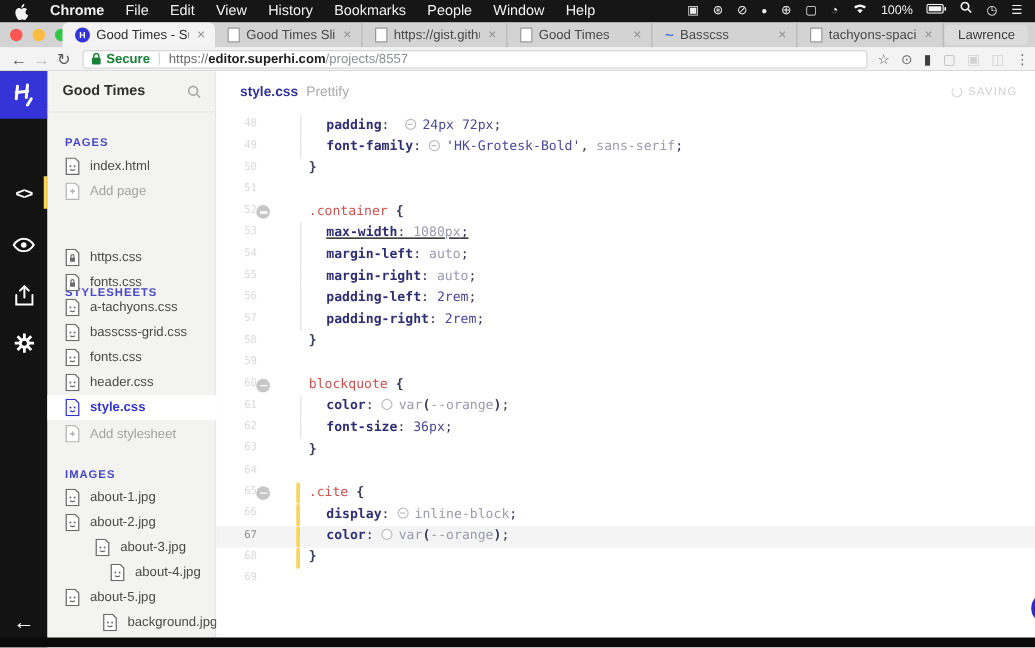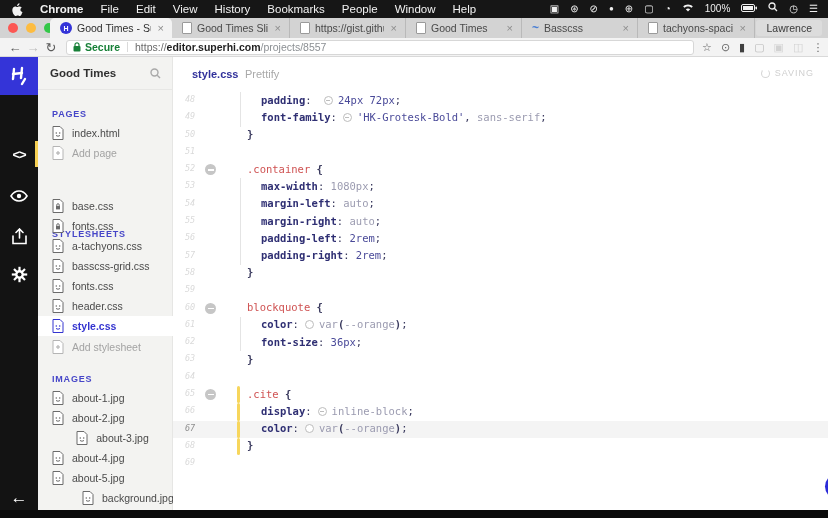--- a/index.html
+++ b/index.html
@@ -81,21 +81,21 @@
   .ed-file { position:absolute; left:19px; top:11px; font-size:11px; font-weight:bold; color:#31319b; }
   .ed-prettify { position:absolute; left:72px; top:11px; font-size:11px; color:#a9a9a9; }
   .ed-saving { position:absolute; right:14px; top:11px; font-size:9px; letter-spacing:1px; color:#cfcfcf;
     display:flex; align-items:center; gap:5px; }
   .spinner { width:9px; height:9px; border:1.5px solid #d6d6d6; border-top-color:transparent; border-radius:50%; }
 
   .code-area { position:absolute; left:0; top:35px; width:655px; height:418px;
     font-family:"DejaVu Sans Mono", monospace; font-size:10.5px; }
   .line { position:relative; height:17.3px; }
   .line.active { background:#f4f4f4; }
-  .lnum { position:absolute; left:12px; top:2px; width:55px; text-align:left; font-size:8.5px; color:#dadada;font-style:italic; }
+  .lnum { position:absolute; left:0; top:2px; width:55px; text-align:center; font-size:8.5px; color:#dadada; }
   .line.active .lnum { color:#8f8f8f; }
   .fold { position:absolute; left:32px; top:3px; width:11px; height:11px; border-radius:50%; background:#c6c6c6; }
   .fold::after { content:""; position:absolute; left:2.5px; top:5px; width:6px; height:1.4px; background:#fff; }
   .guide { position:absolute; top:0; bottom:0; }
   .g-gray { left:67px; width:1px; background:#e4e4e4; }
   .g-yellow { left:64px; width:3px; background:#f7d65c; border-radius:2px; }
   .codetxt { position:absolute; left:74px; top:1.5px; white-space:pre; }
   .tk-prop { color:#2f2f73; font-weight:bold; }
   .tk-sel  { color:#cf5252; }
   .tk-brace{ color:#3a3a5e; font-weight:bold; }
@@ -309,21 +309,21 @@
       <span>Add page</span>
     </div>
 
     <div class="sb-section" style="top:124px;margin-top:48px;">STYLESHEETS</div>
     <div class="file-row" style="top:139px;">
       <svg width="12" height="14" viewBox="0 0 12 14">
           <path d="M1 .5h7L11 3.5v10H1z" fill="#fff" stroke="#6b6b6b"></path>
           <rect x="4" y="7" width="4" height="3.4" fill="#6b6b6b"></rect>
           <path d="M4.8 7V5.9a1.2 1.2 0 0 1 2.4 0V7" fill="none" stroke="#6b6b6b"></path>
         </svg>
-      <span>base.css</span>
+      <span>https.css</span>
     </div>
     <div class="file-row" style="top:159px;">
       <svg width="12" height="14" viewBox="0 0 12 14">
           <path d="M1 .5h7L11 3.5v10H1z" fill="#fff" stroke="#6b6b6b"></path>
           <rect x="4" y="7" width="4" height="3.4" fill="#6b6b6b"></rect>
           <path d="M4.8 7V5.9a1.2 1.2 0 0 1 2.4 0V7" fill="none" stroke="#6b6b6b"></path>
         </svg>
       <span>fonts.css</span>
     </div>
     <div class="file-row" style="top:179px;">
@@ -401,21 +401,21 @@
     </div>
     <div class="file-row" style="top:371px;justify-content:center;">
       <svg width="12" height="14" viewBox="0 0 12 14">
           <path d="M1 .5h7L11 3.5v10H1z" fill="#fff" stroke="#6b6b6b"></path>
           <circle cx="4.3" cy="7" r="0.8" fill="#6b6b6b"></circle>
           <circle cx="7.7" cy="7" r="0.8" fill="#6b6b6b"></circle>
           <path d="M4 9.5q2 1.5 4 0" fill="none" stroke="#6b6b6b"></path>
         </svg>
       <span>about-3.jpg</span>
     </div>
-    <div class="file-row" style="top:391px;">
+    <div class="file-row" style="top:391px;margin-left:36px;">
       <svg width="12" height="14" viewBox="0 0 12 14">
           <path d="M1 .5h7L11 3.5v10H1z" fill="#fff" stroke="#6b6b6b"></path>
           <circle cx="4.3" cy="7" r="0.8" fill="#6b6b6b"></circle>
           <circle cx="7.7" cy="7" r="0.8" fill="#6b6b6b"></circle>
           <path d="M4 9.5q2 1.5 4 0" fill="none" stroke="#6b6b6b"></path>
         </svg>
       <span>about-4.jpg</span>
     </div>
     <div class="file-row" style="top:411px;">
       <svg width="12" height="14" viewBox="0 0 12 14">
@@ -466,21 +466,21 @@
           <span class="codetxt" style="padding-left: 0px;"></span>
         </div>
         <div class="line">
           <span class="lnum">52</span>
           <span class="fold"></span>
           <span class="codetxt" style="padding-left: 0px;"><span class="tk-sel">.container </span><span class="tk-brace">{</span></span>
         </div>
         <div class="line">
           <span class="lnum">53</span>
           <div class="guide g-gray"></div>
-          <span class="codetxt" style="padding-left: 14px;"><span class="tk-prop">max-width</span><span class="tk-pun">: </span><span class="tk-val2">1080px</span><span class="tk-pun">;</span></span>
+          <span class="codetxt" style="padding-left: 14px; text-decoration: underline;"><span class="tk-prop">max-width</span><span class="tk-pun">: </span><span class="tk-val2">1080px</span><span class="tk-pun">;</span></span>
         </div>
         <div class="line">
           <span class="lnum">54</span>
           <div class="guide g-gray"></div>
           <span class="codetxt" style="padding-left: 14px;"><span class="tk-prop">margin-left</span><span class="tk-pun">: </span><span class="tk-val2">auto</span><span class="tk-pun">;</span></span>
         </div>
         <div class="line">
           <span class="lnum">55</span>
           <div class="guide g-gray"></div>
           <span class="codetxt" style="padding-left: 14px;"><span class="tk-prop">margin-right</span><span class="tk-pun">: </span><span class="tk-val2">auto</span><span class="tk-pun">;</span></span>

